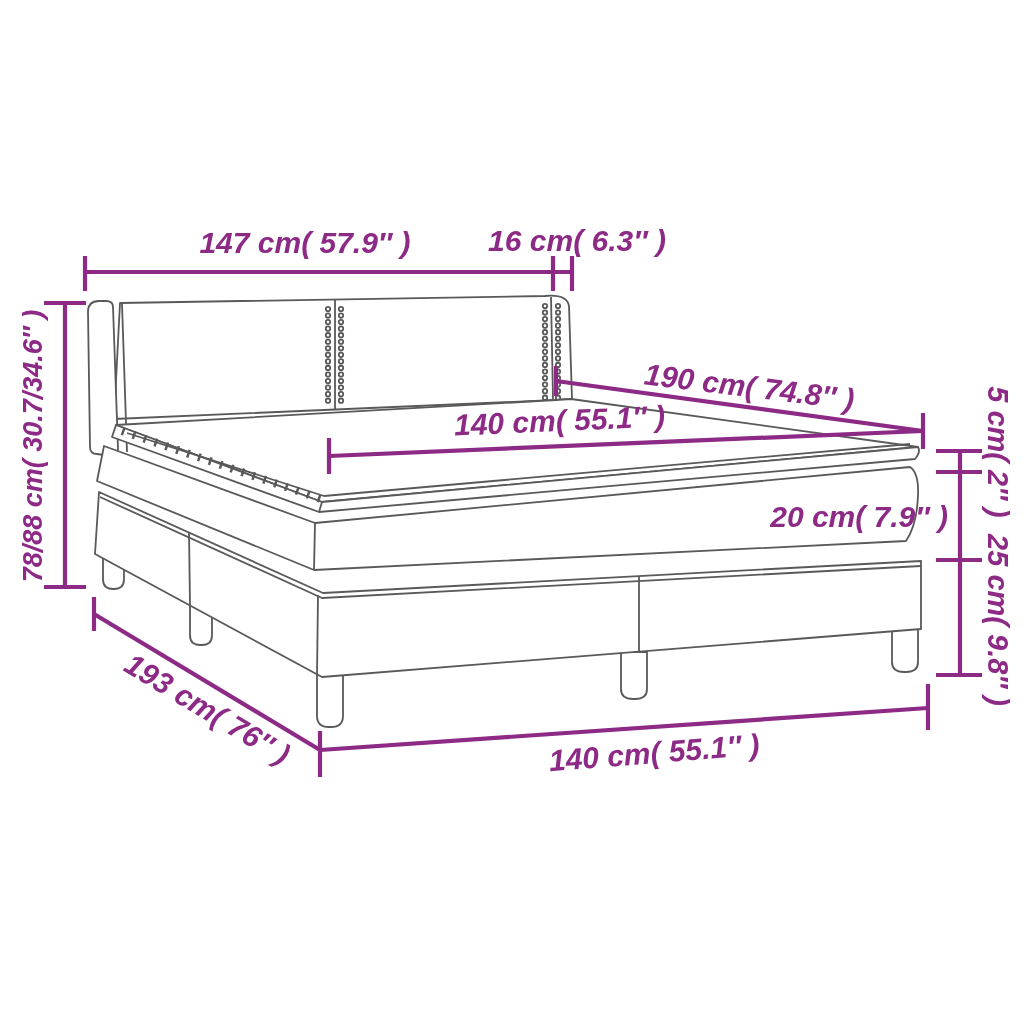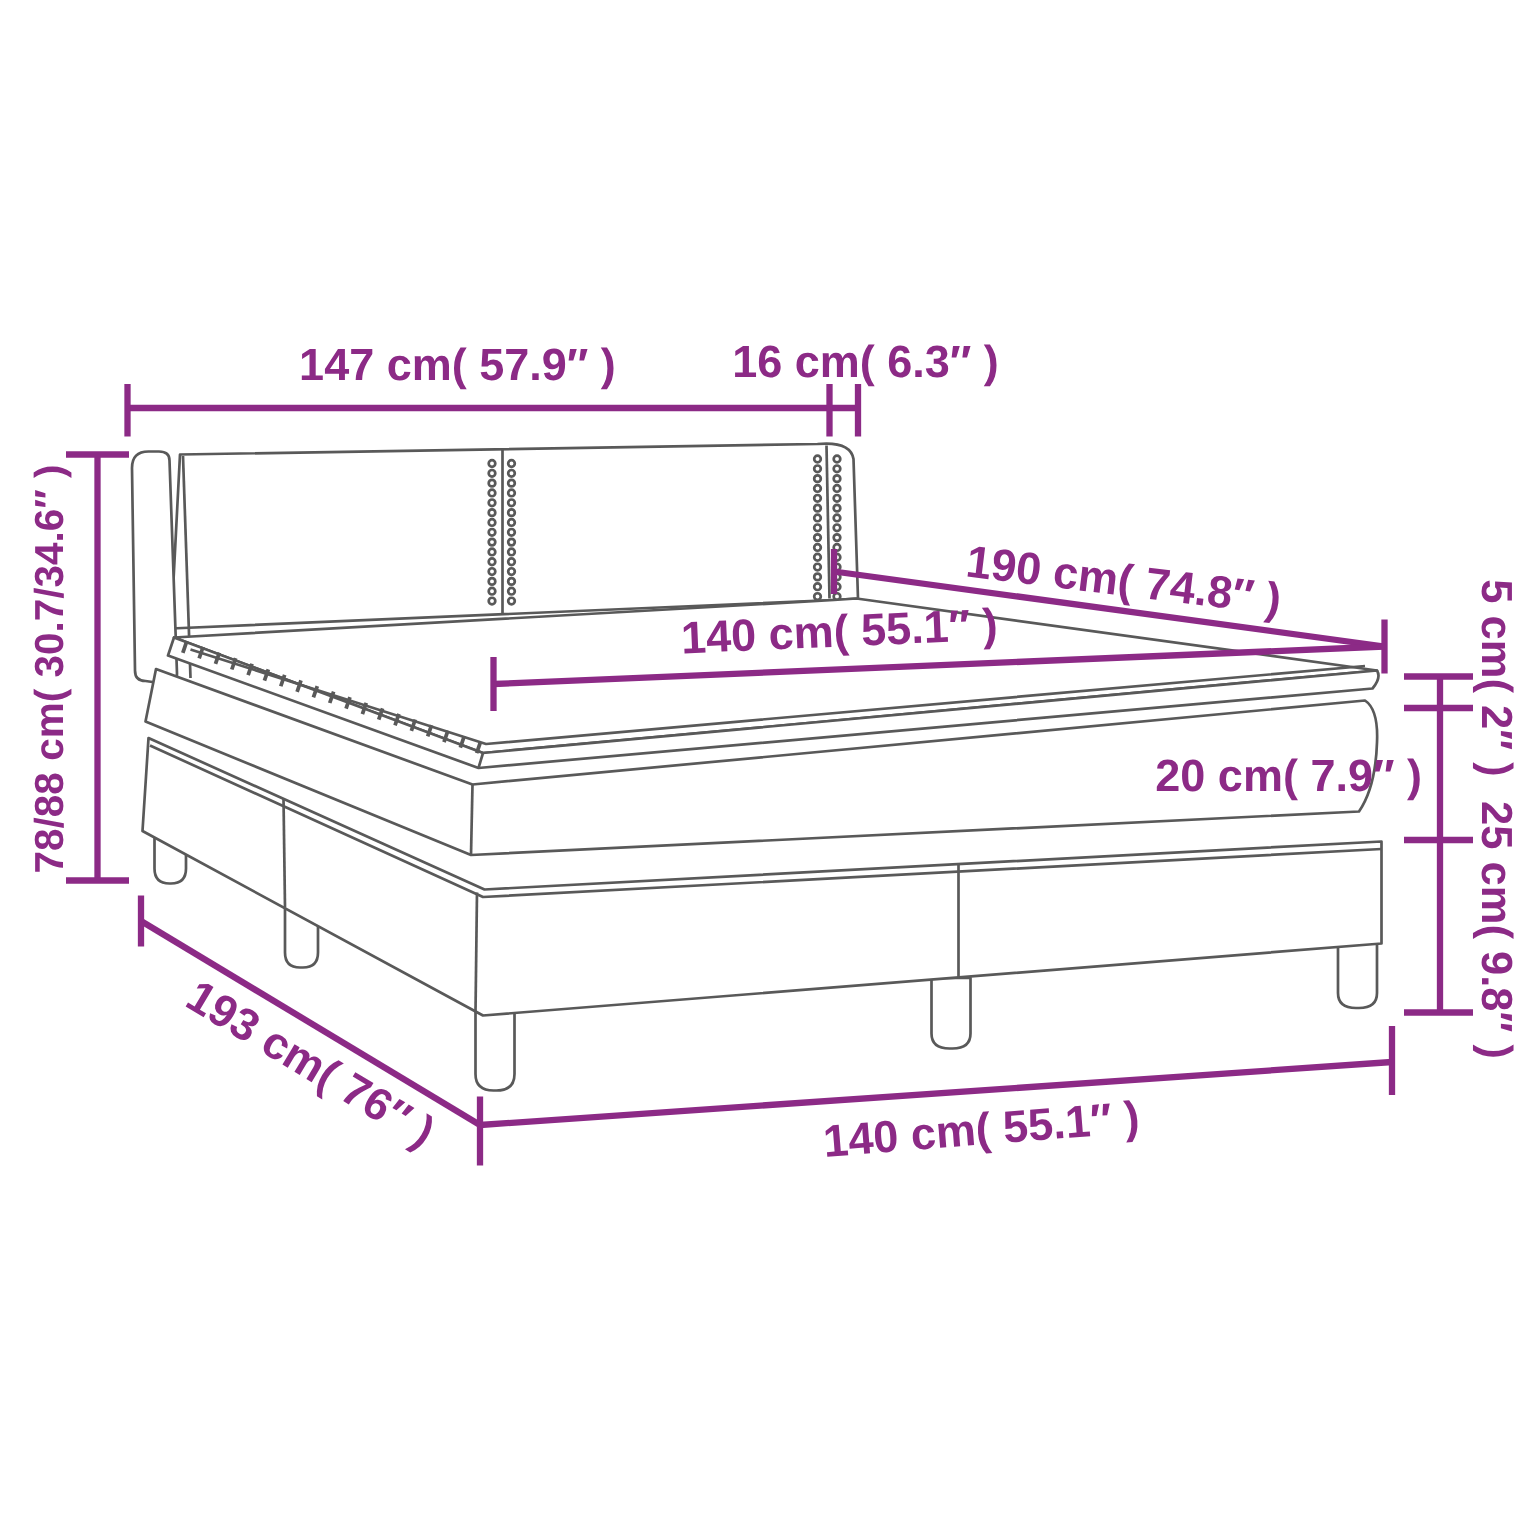--- a/index.html
+++ b/index.html
@@ -1,16 +1,16 @@
 <!DOCTYPE html>
 <html><head>
 <meta charset="utf-8">
 <style>
   html,body{margin:0;padding:0;background:#ffffff;}
-  .stage{position:relative;width:1024px;height:1024px;background:#ffffff;overflow:hidden;}
+  .stage{position:relative;width:1024px;height:1024px;background:#ffffff;overflow:hidden;font-style:italic;}
   svg{display:block;}
   .dim-label{font-family:"Liberation Sans","DejaVu Sans",sans-serif;font-weight:700;}
 </style>
 </head>
 <body>
 
 <div class="stage">
 <svg width="1024" height="1024" viewBox="0 0 1024 1024">
 
   <g stroke="#595959" stroke-width="1.8" fill="none" stroke-linejoin="round">

